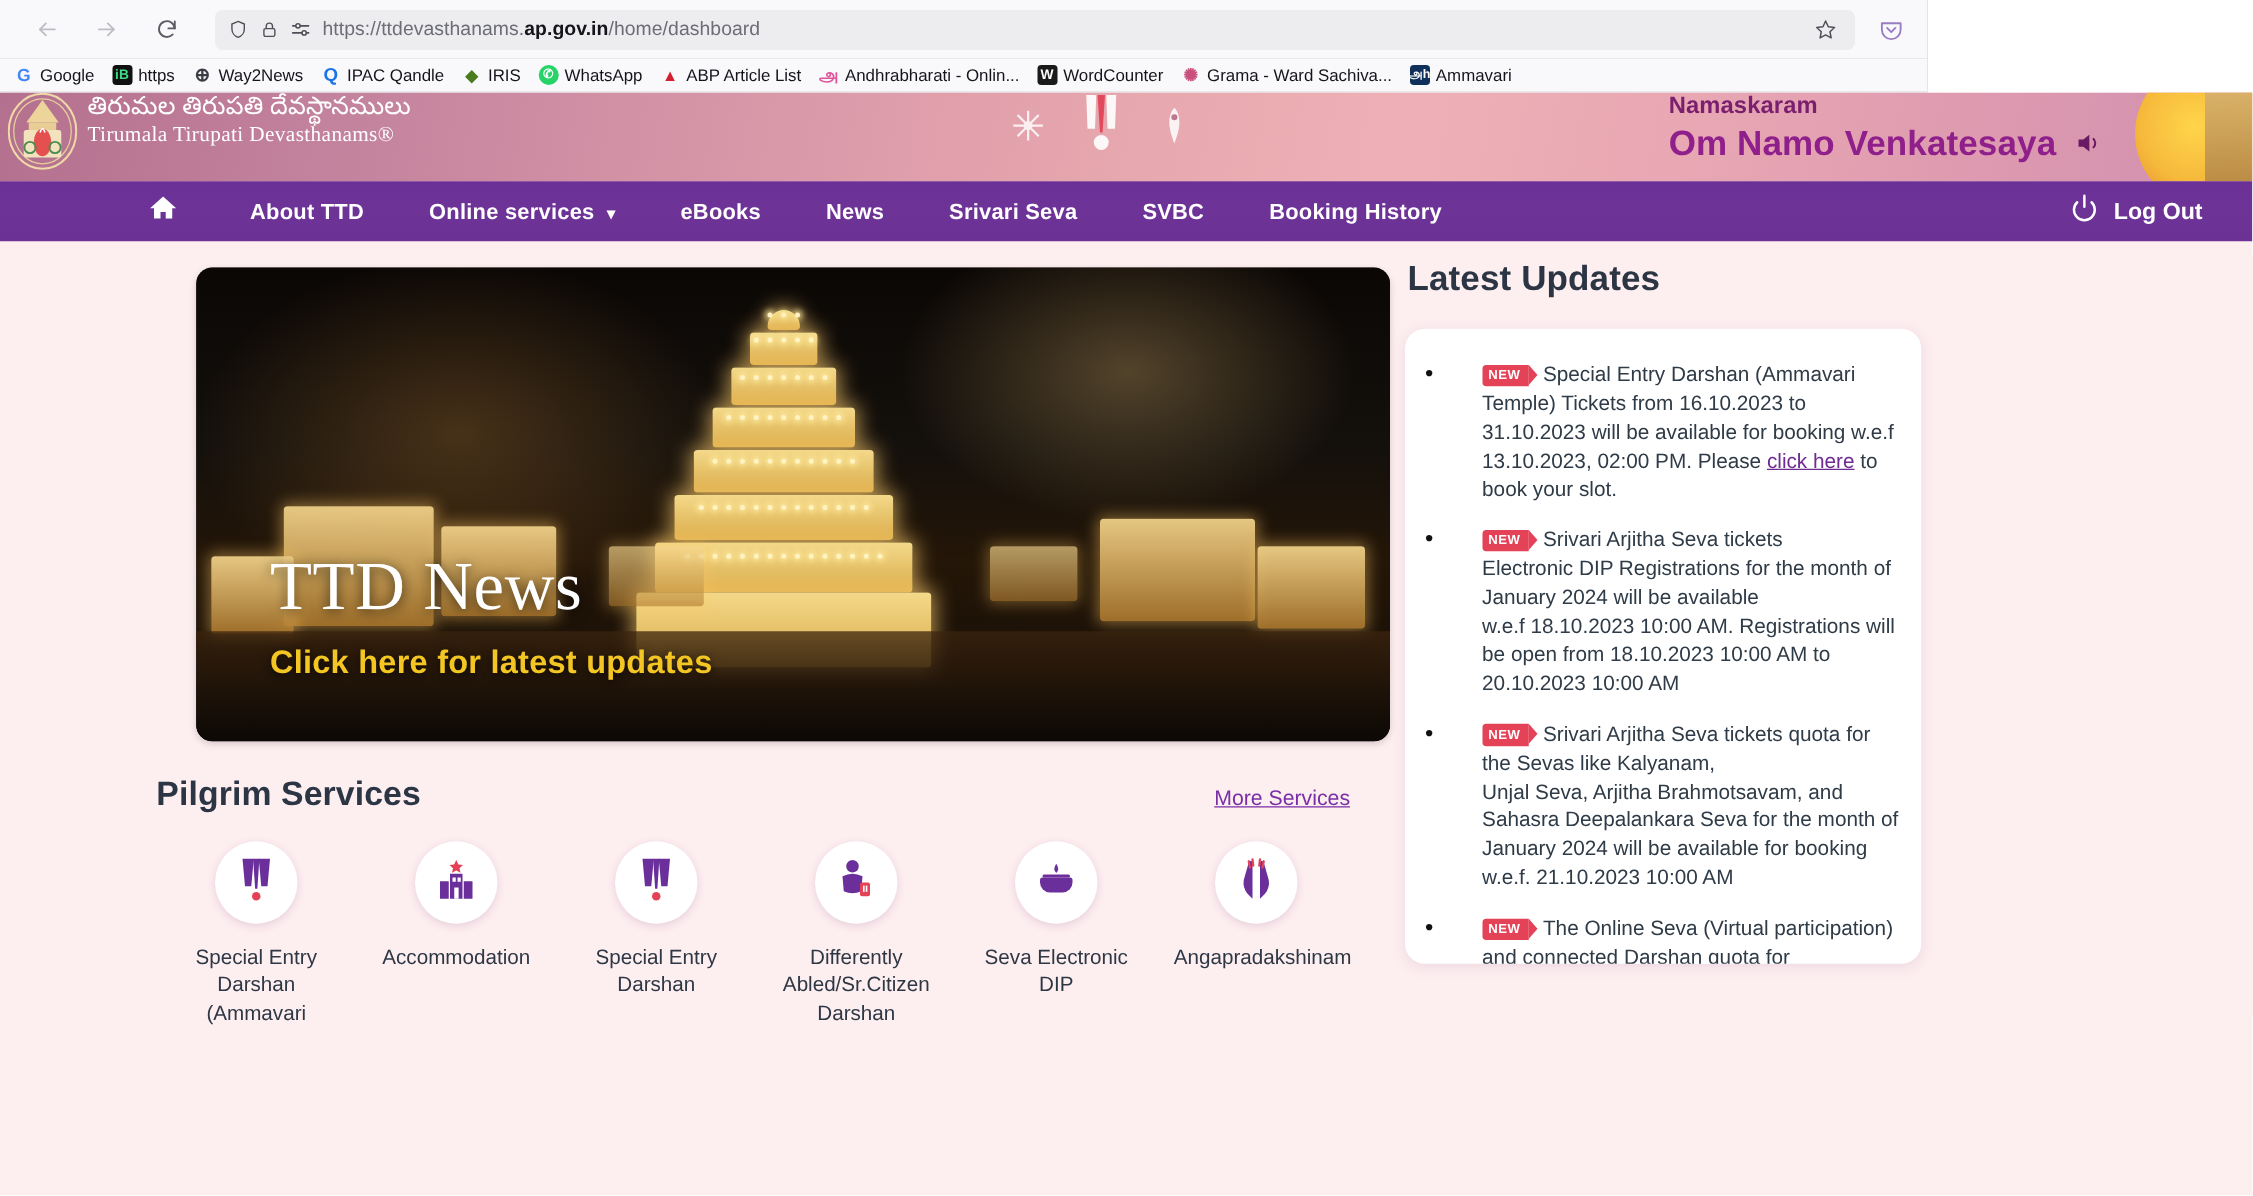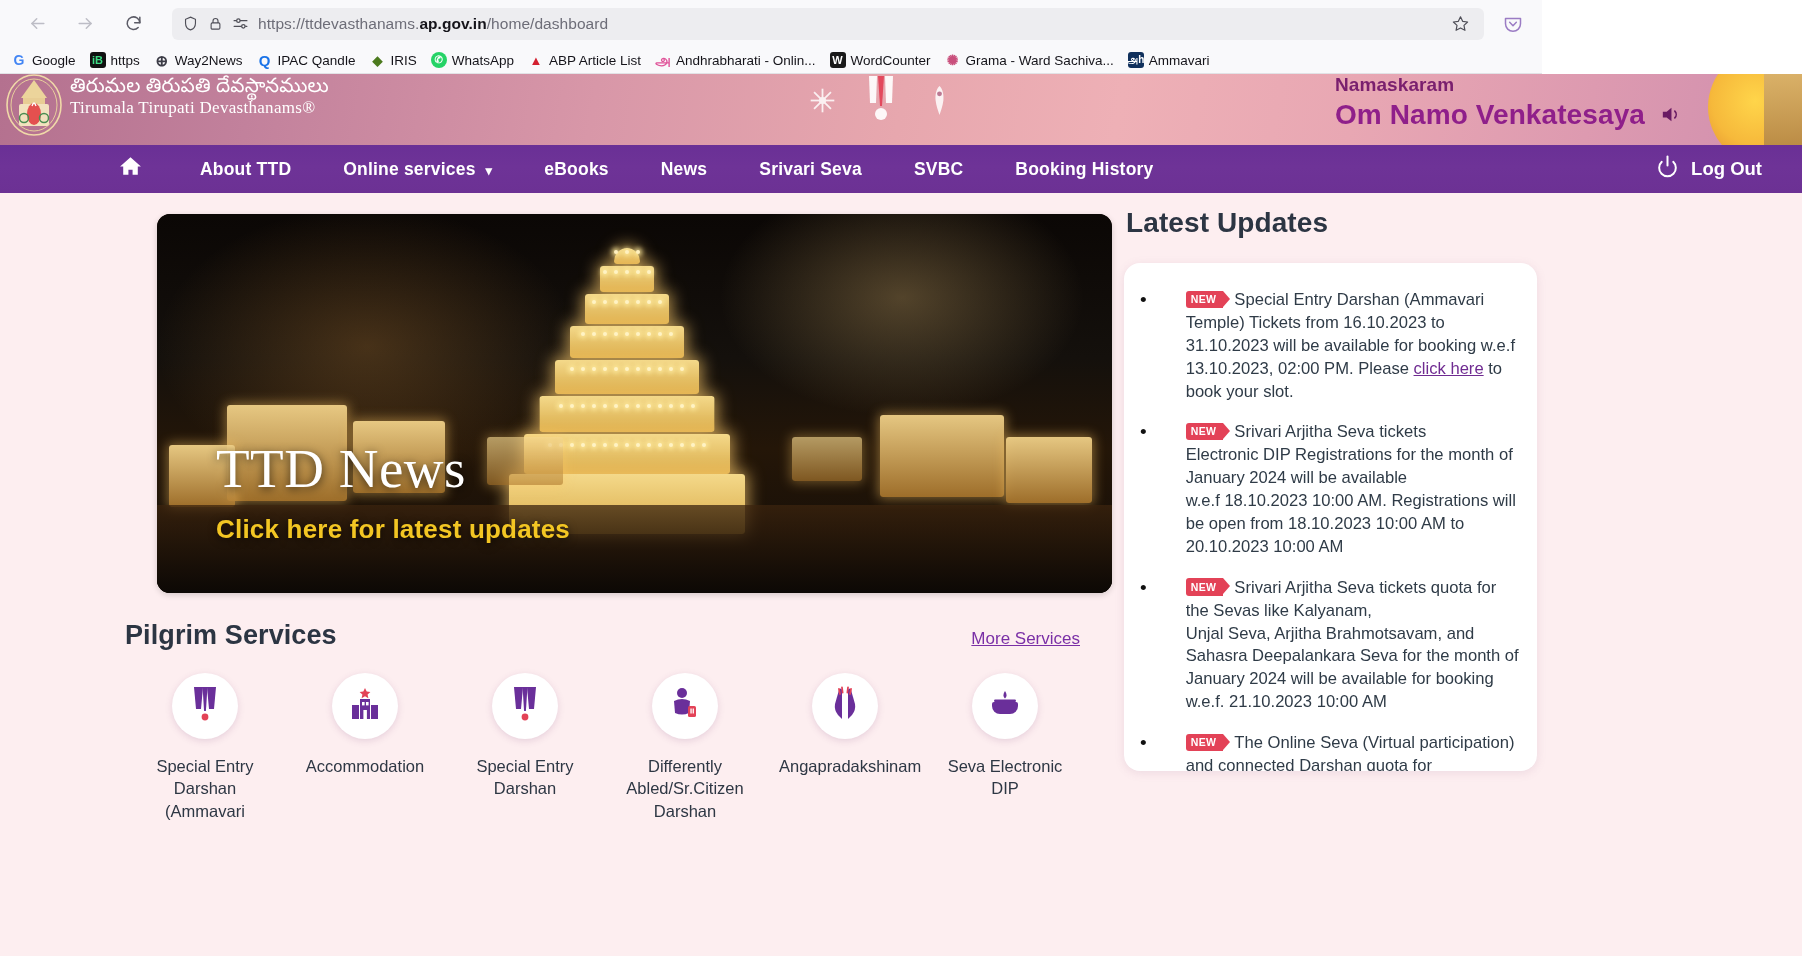--- a/index.html
+++ b/index.html
@@ -682,41 +682,41 @@
                 <rect x="24.6" y="22.5" width="1.3" height="5" fill="#fff"></rect>
               </svg>
             </span>
           </div>
           <div class="ps-label">Differently Abled/Sr.Citizen Darshan</div>
         </div>
 
         <div class="ps-item">
           <div class="ps-circle">
             <span>
+              <svg width="34" height="34" viewBox="0 0 34 34">
+                <path d="M17 4 q-3.2 4.6 0 7.4 Q20.2 8.6 17 4z" fill="#6a2f9a"></path>
+                <path d="M6 15 h22 a2 2 0 0 1 2 2 v2 a8 8 0 0 1 -8 8 h-10 a8 8 0 0 1 -8 -8 v-2 a2 2 0 0 1 2 -2z" fill="#6a2f9a"></path>
+                <rect x="6" y="12.6" width="22" height="2.4" rx="1.2" fill="#6a2f9a"></rect>
+              </svg>
+            </span>
+          </div>
+          <div class="ps-label">Seva Electronic DIP</div>
+        </div>
+
+        <div class="ps-item">
+          <div class="ps-circle">
+            <span>
               <svg width="34" height="36" viewBox="0 0 34 36">
                 <path d="M14 4 q-1 -3 -3 0 l-4 14 q-1 6 3 11 l4 4 V8z" fill="#6a2f9a"></path>
                 <path d="M20 4 q1 -3 3 0 l4 14 q1 6 -3 11 l-4 4 V8z" fill="#6a2f9a"></path>
                 <path d="M11 3 l1 5 M14 1.5 l0.6 5 M20 1.5 l-0.6 5 M23 3 l-1 5" stroke="#e34257" stroke-width="1.8" stroke-linecap="round"></path>
               </svg>
             </span>
           </div>
           <div class="ps-label">Angapradakshinam</div>
-        </div>
-
-        <div class="ps-item">
-          <div class="ps-circle">
-            <span>
-              <svg width="34" height="34" viewBox="0 0 34 34">
-                <path d="M17 4 q-3.2 4.6 0 7.4 Q20.2 8.6 17 4z" fill="#6a2f9a"></path>
-                <path d="M6 15 h22 a2 2 0 0 1 2 2 v2 a8 8 0 0 1 -8 8 h-10 a8 8 0 0 1 -8 -8 v-2 a2 2 0 0 1 2 -2z" fill="#6a2f9a"></path>
-                <rect x="6" y="12.6" width="22" height="2.4" rx="1.2" fill="#6a2f9a"></rect>
-              </svg>
-            </span>
-          </div>
-          <div class="ps-label">Seva Electronic DIP</div>
         </div>
       </div>
     </div>
 
     <div class="right-col">
       <div class="lu-title">Latest Updates</div>
       <div class="lu-card">
         <ul class="lu-list">
           <li class="lu-item">
             <span class="bullet">•</span>

